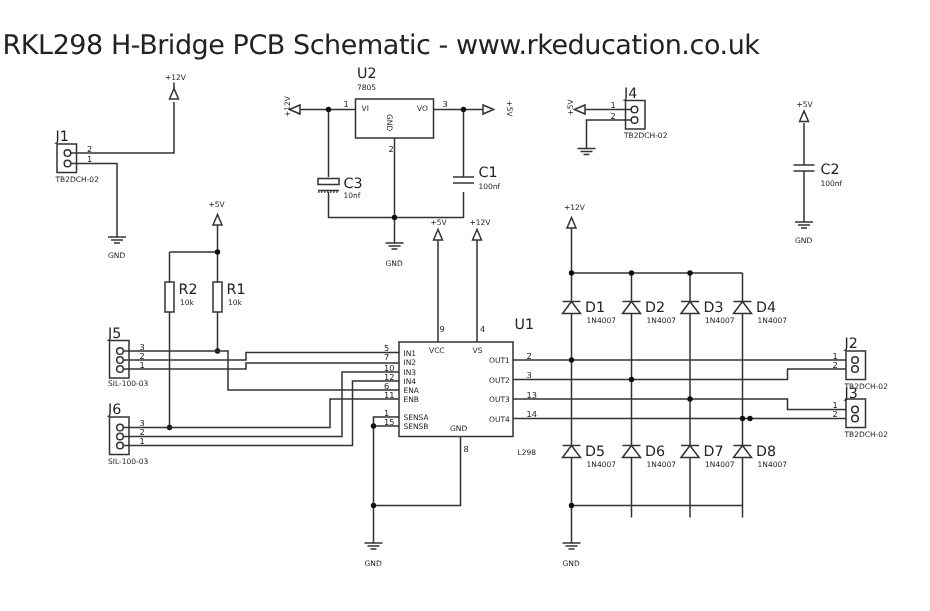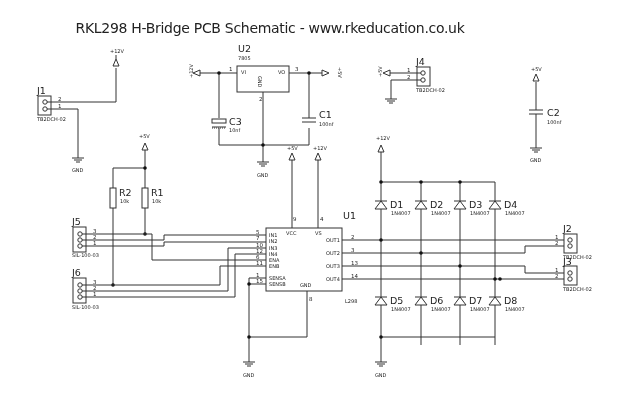--- a/index.html
+++ b/index.html
@@ -1,17 +1,17 @@
 <!DOCTYPE html>
 <html><head>
 <meta charset="utf-8">
 <style>
   html, body { margin:0; padding:0; background:#ffffff; }
   body { width:620px; height:407px; position:relative; overflow:hidden; font-family:"DejaVu Sans", sans-serif; }
-  #title { position:absolute; left:16px; top:20px; width:508px; text-align:center; font-size:14px; color:#222; font-family:"DejaVu Sans", sans-serif; letter-spacing:-0.3px; }
+  #title { position:absolute; left:0; top:20px; width:508px; text-align:center; font-size:18px; color:#222; font-family:"DejaVu Sans", sans-serif; letter-spacing:-0.3px; }
   svg { position:absolute; left:0; top:0; }
   .w { stroke:#333; stroke-width:1; fill:none; }
   .box { stroke:#333; stroke-width:1; fill:#fff; }
   .ref { font-family:"DejaVu Sans", sans-serif; font-size:9.5px; fill:#222; }
   .tiny { font-family:"DejaVu Sans", sans-serif; font-size:5px; fill:#222; }
   .pin { font-family:"DejaVu Sans", sans-serif; font-size:5.5px; fill:#222; }
   .dot { fill:#111; }
 </style>
 </head>
 <body>

